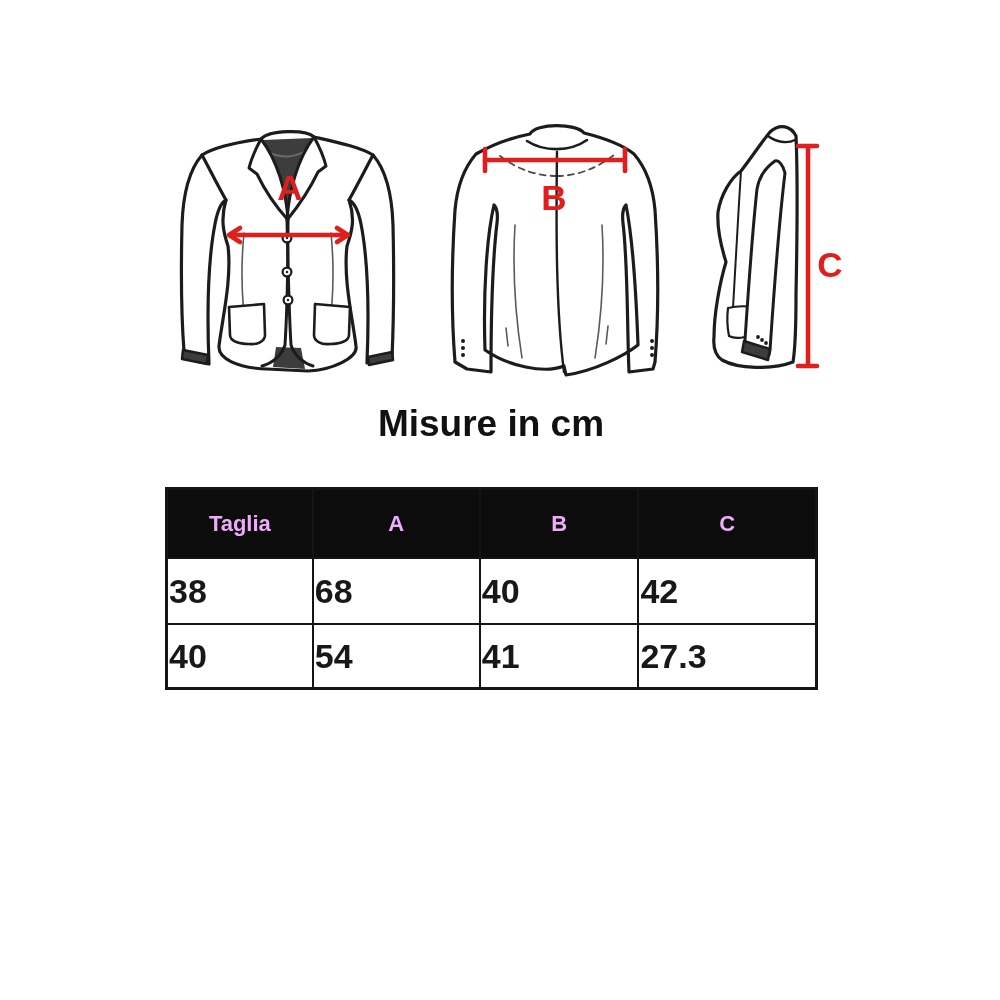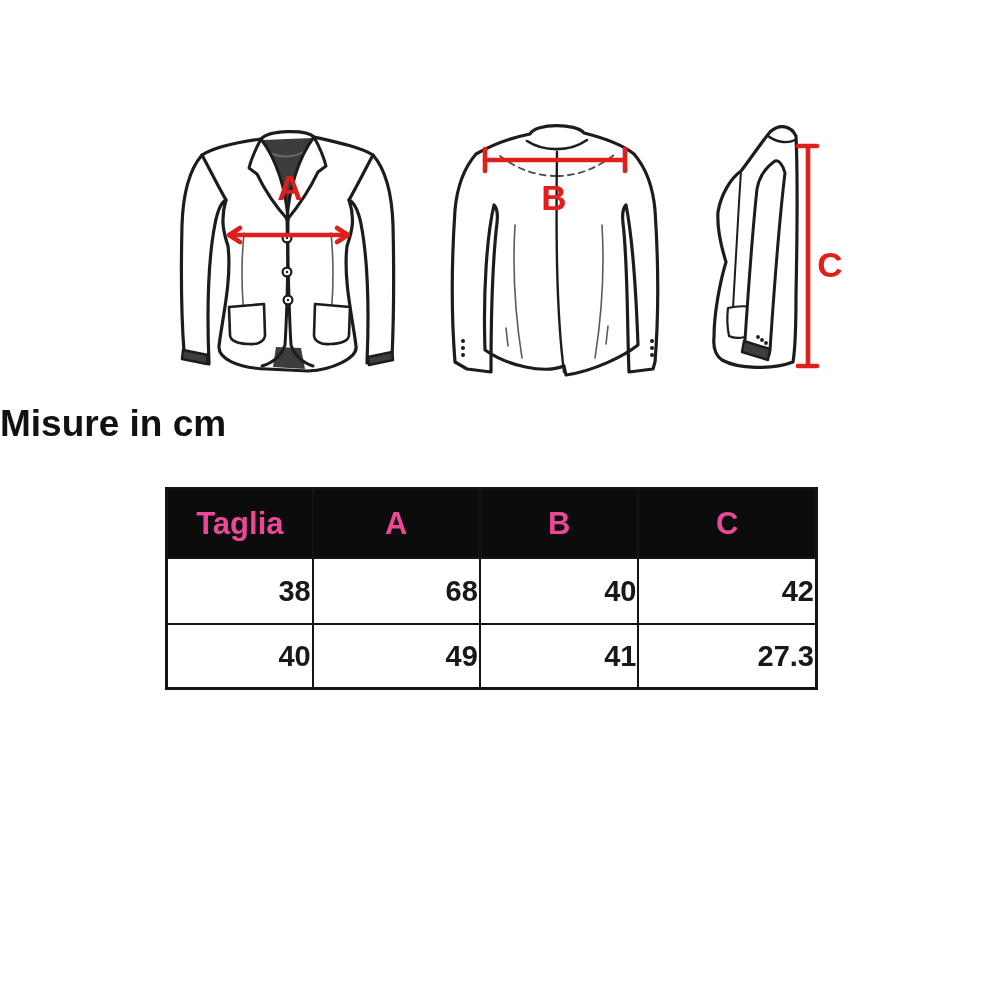--- a/index.html
+++ b/index.html
@@ -1,27 +1,27 @@
 <!DOCTYPE html>
 <html><head>
 <meta charset="utf-8">
 <style>
   html,body{margin:0;padding:0;background:#ffffff;}
   .canvas{position:relative;width:1000px;height:1000px;background:#fff;overflow:hidden;
           font-family:"Liberation Sans","DejaVu Sans",sans-serif;}
   .view{position:absolute;}
   .view svg{display:block;}
-  .title{position:absolute;left:0;top:403px;width:982px;
+  .title{position:absolute;left:0;top:403px;width:982px;text-align:center;
           font-size:37px;font-weight:bold;color:#111;letter-spacing:0px;}
   .size-table{position:absolute;left:165px;top:487px;width:653px;
           border-collapse:collapse;border:3px solid #141414;table-layout:fixed;}
-  .size-table th{background:#0c0c0c;color:#ec4899;border:2.5px solid #141414;
-          height:65px;font-size:31px;font-weight:bold;text-align:center;vertical-align:middle;}
-  .size-table td{border:2.5px solid #141414;height:60px;font-size:29px;font-weight:bold;
-          color:#181818;text-align:right;vertical-align:middle;background:#fff;}
+  .size-table th{background:#0c0c0c;color:#f0abfc;border:2.5px solid #141414;
+          height:65px;font-size:22px;font-weight:bold;text-align:center;vertical-align:middle;}
+  .size-table td{border:2.5px solid #141414;height:60px;font-size:34px;font-weight:bold;
+          color:#181818;text-align:left;vertical-align:middle;background:#fff;}
   .col-taglia{width:22.5%;} .col-a{width:25.7%;} .col-b{width:24.4%;} .col-c{width:27.4%;}
   .measure-letter{font-family:"Liberation Sans","DejaVu Sans",sans-serif;font-weight:bold;font-size:35px;}
 </style>
 </head>
 <body>
 
 <div class="canvas">
 
   <div class="view" style="left:172px;top:108px;">
     <svg width="236" height="272" viewBox="0 0 236 272">
@@ -174,20 +174,20 @@
     </thead>
     <tbody>
       <tr style="height:66px;">
         <td>38</td>
         <td>68</td>
         <td>40</td>
         <td>42</td>
       </tr>
       <tr style="height:62px;">
         <td>40</td>
-        <td>49</td>
+        <td>54</td>
         <td>41</td>
         <td>27.3</td>
       </tr>
     </tbody>
   </table>
 
 </div>
 
 </body></html>

